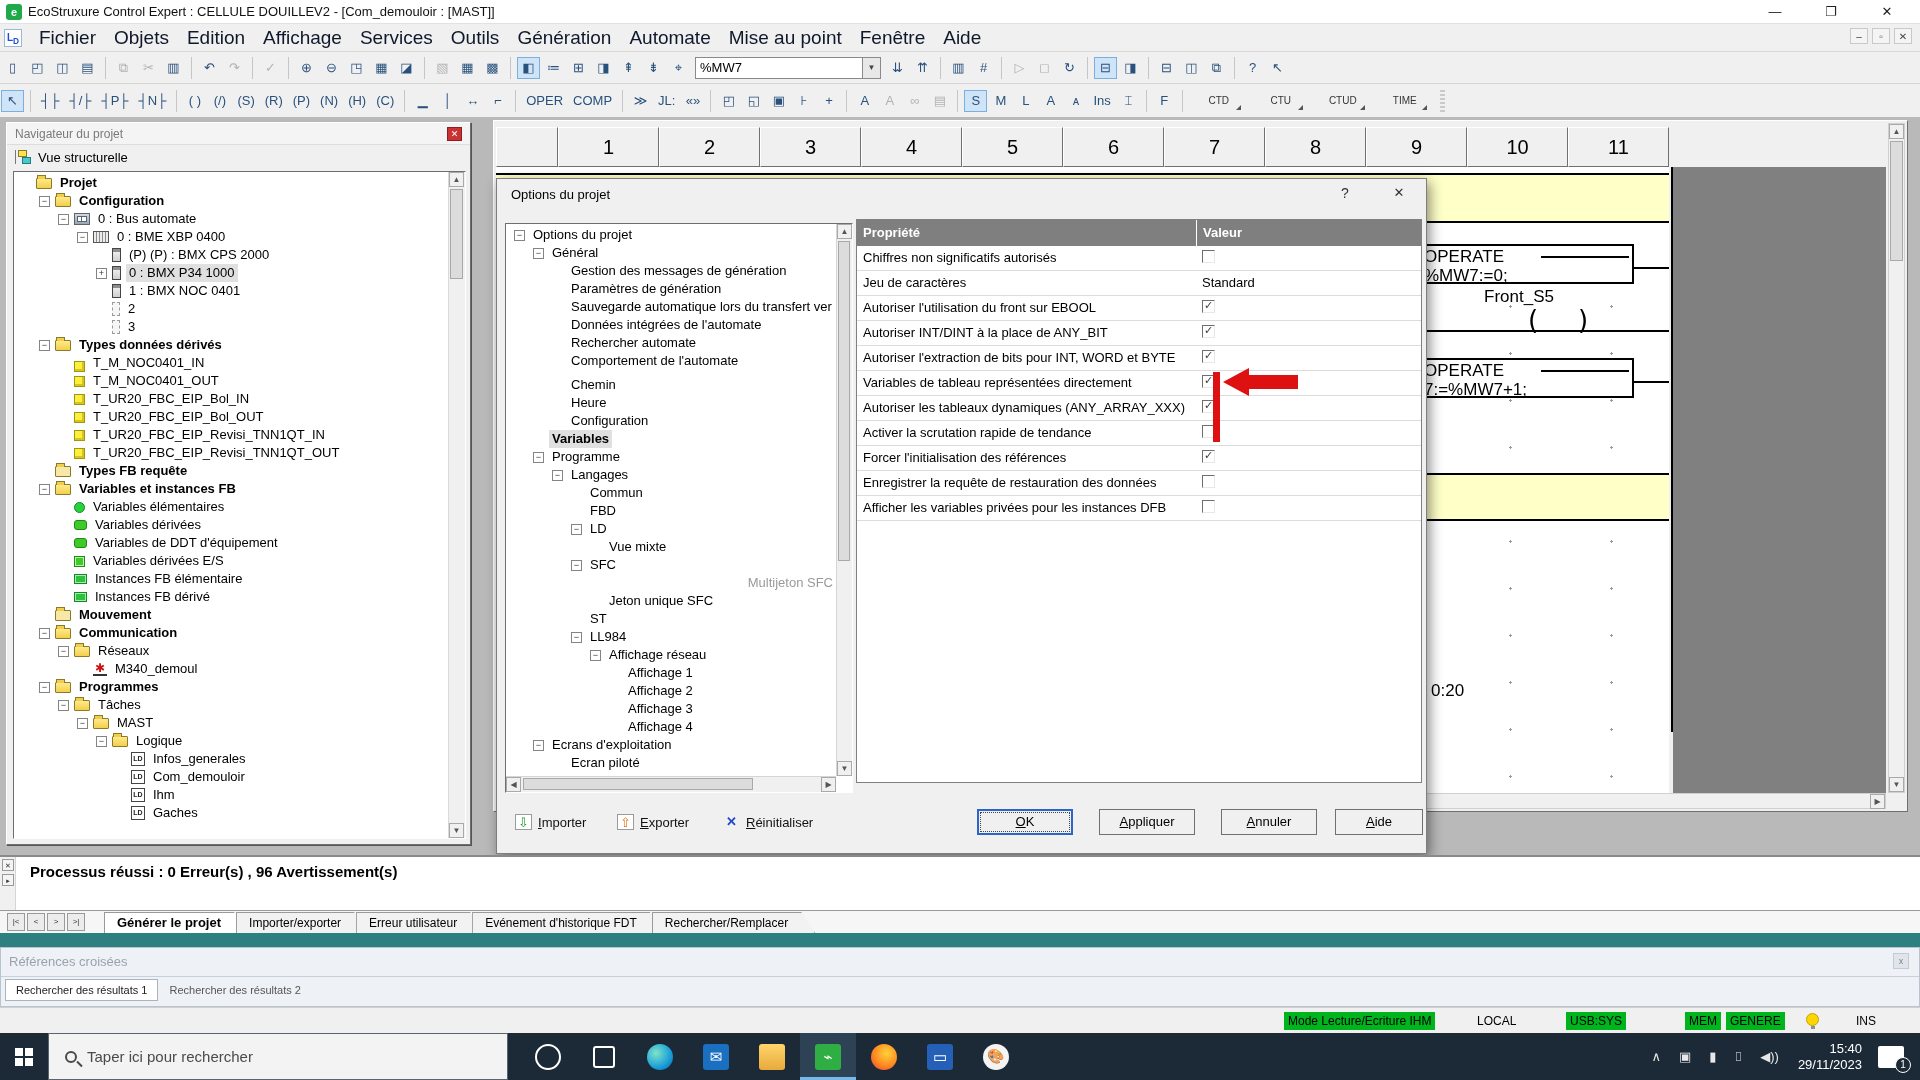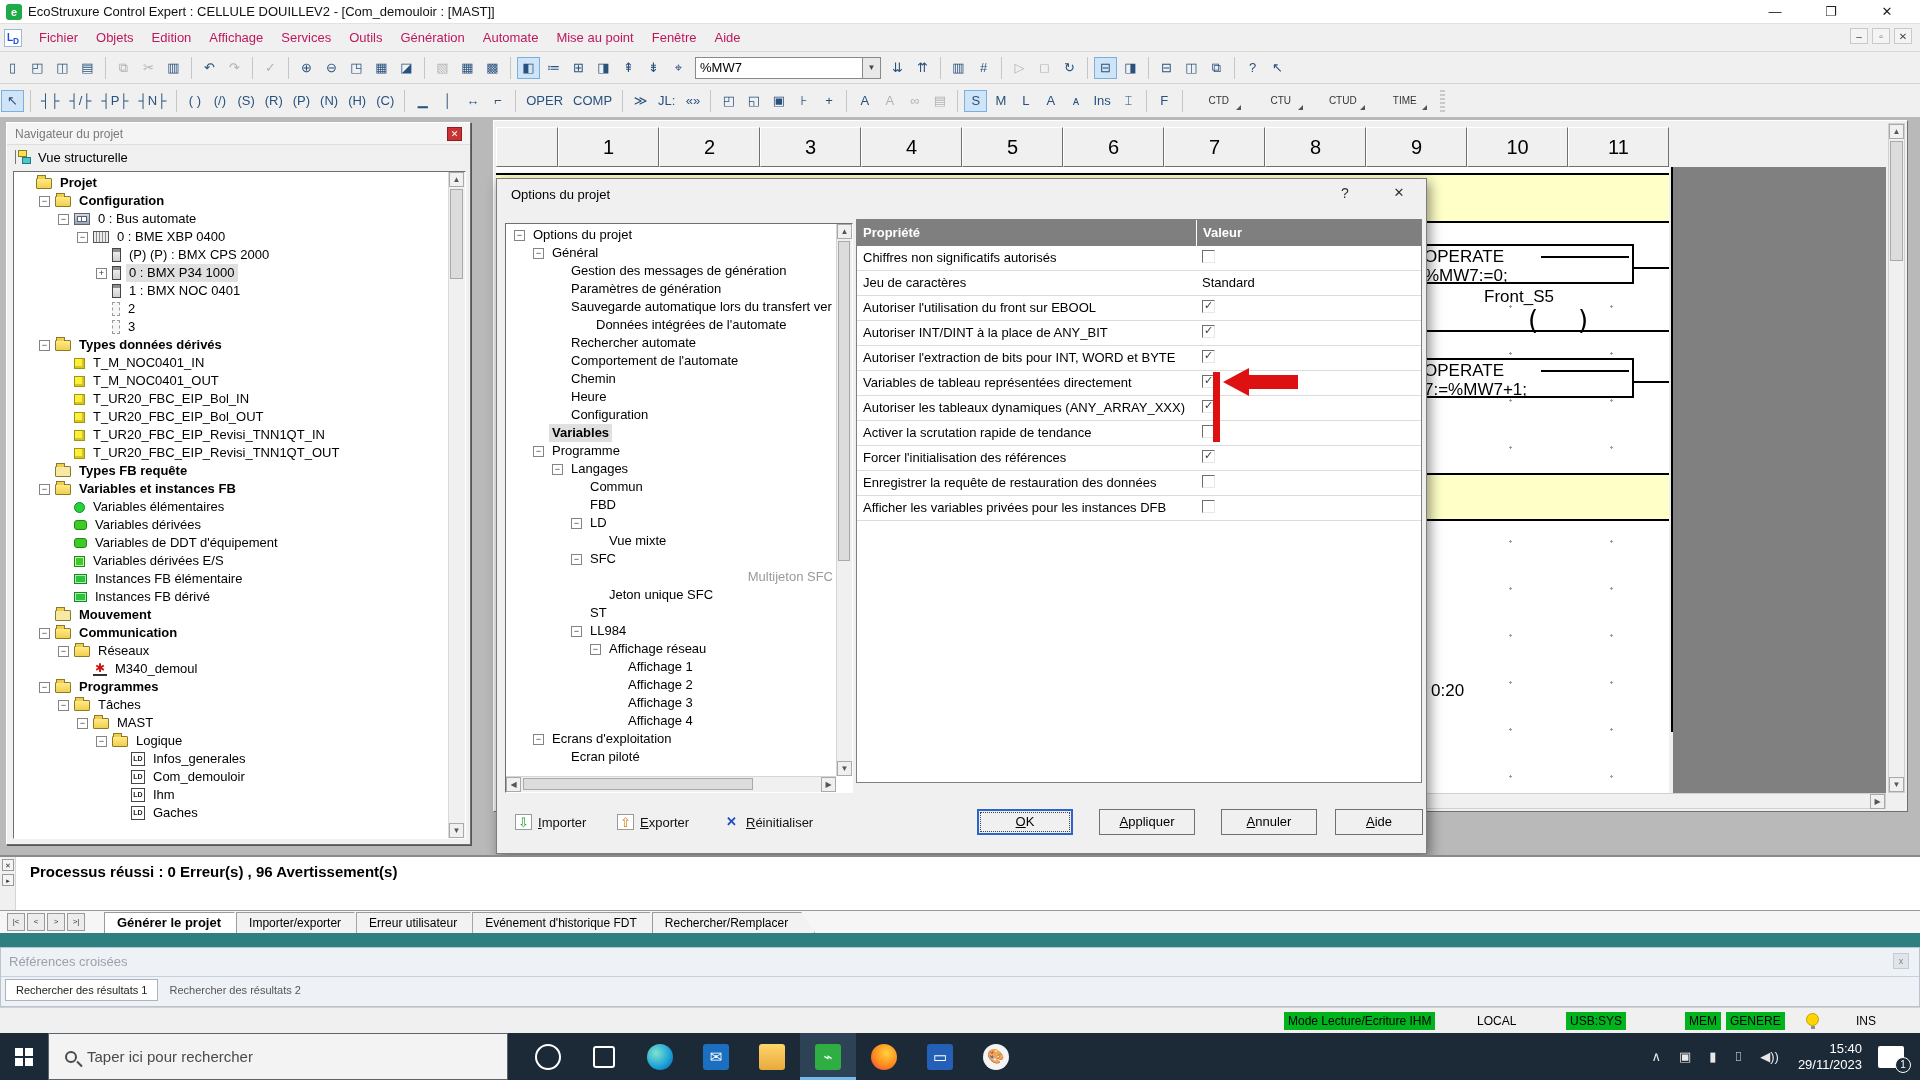--- a/index.html
+++ b/index.html
@@ -6,21 +6,21 @@
   html,body{width:1920px;height:1080px;overflow:hidden}
   body{font-family:"Liberation Sans",sans-serif;background:#bfbfbf;position:relative;font-size:13px;color:#000}
   .abs{position:absolute}
   
   #titlebar{left:0;top:0;width:1920px;height:24px;background:#fff;border-bottom:1px solid #e2e2e2;display:flex;align-items:center}
   #app-icon{width:16px;height:16px;margin:0 6px 0 6px;background:#1faa4a;border-radius:3px;color:#fff;font:bold 11px/16px "Liberation Sans";text-align:center}
   #titlebar .ttext{font-size:13px;color:#111}
   .wctl{position:absolute;top:0;width:46px;height:23px;text-align:center;line-height:23px;font-size:13px;color:#222}
   #menubar{left:0;top:24px;width:1920px;height:28px;background:#f0f0f0;border-bottom:1px solid #d8d8d8;display:flex;align-items:center}
   #ld-app-icon{width:18px;height:18px;margin:0 8px 0 4px;border:1px solid #9db7d6;background:#fff;color:#1d4ed8;font:bold 10px/16px "Liberation Sans";text-align:center}
-  .mitem{padding:0 9px;height:26px;line-height:26px;font-size:13px;color:#be185d}
+  .mitem{padding:0 9px;height:26px;line-height:26px;font-size:19px;color:#0f172a}
   .mctl{position:absolute;top:28px;width:18px;height:16px;line-height:15px;text-align:center;font-size:10px;color:#444;border:1px solid #c9c9c9;background:#f4f4f4}
   .tb{left:0;width:1920px;background:#f0f0f0;display:flex;align-items:center;border-bottom:1px solid #d4d4d4}
   #tb1{top:52px;height:32px}
   #tb2{top:84px;height:34px;border-bottom:1px solid #b9b9b9}
   .tbrow{display:flex;align-items:center}
   .tbtn{min-width:23px;height:22px;padding:0 3px;margin:0 1px;display:flex;align-items:center;justify-content:center;font-size:13px;color:#28517d;border:1px solid transparent}
   .tbtn.dis{color:#b2b2b2}
   .tbtn.hl{background:#cfe4f7;border-color:#7ab0e0}
   .sep{width:1px;height:22px;background:#c6c6c6;margin:0 5px}
   .handle{width:5px;height:22px;margin:0 4px;background:repeating-linear-gradient(180deg,#c9c9c9 0 2px,transparent 2px 4px)}
@@ -416,21 +416,21 @@
             <div class="trow" style="padding-left: 82px;">
               <span class="expsp"></span>
               <span class="ti ic-slot"></span>
               <span class="tlabel">3</span>
             </div>
             <div class="trow" style="padding-left: 25px;">
               <span class="exp">−</span>
               <span class="ti ic-folder"></span>
               <span class="tlabel b">Types données dérivés</span>
             </div>
-            <div class="trow" style="padding-left: 44px;">
+            <div class="trow" style="padding-left: 44px; align-items: flex-end;">
               <span class="expsp"></span>
               <span class="ti ic-cube"></span>
               <span class="tlabel">T_M_NOC0401_IN</span>
             </div>
             <div class="trow" style="padding-left: 44px;">
               <span class="expsp"></span>
               <span class="ti ic-cube"></span>
               <span class="tlabel">T_M_NOC0401_OUT</span>
             </div>
             <div class="trow" style="padding-left: 44px;">
@@ -582,33 +582,33 @@
               <span class="tlabel">Gestion des messages de génération</span>
             </div>
             <div class="trow" style="padding-left: 44px;">
               <span class="expsp"></span>
               <span class="tlabel">Paramètres de génération</span>
             </div>
             <div class="trow" style="padding-left: 44px;">
               <span class="expsp"></span>
               <span class="tlabel">Sauvegarde automatique lors du transfert ver</span>
             </div>
-            <div class="trow" style="padding-left: 44px; gap: 25px;">
+            <div class="trow" style="padding-left: 44px;">
               <span class="expsp"></span>
               <span class="tlabel">Données intégrées de l'automate</span>
             </div>
             <div class="trow" style="padding-left: 44px;">
               <span class="expsp"></span>
               <span class="tlabel">Rechercher automate</span>
             </div>
             <div class="trow" style="padding-left: 44px;">
               <span class="expsp"></span>
               <span class="tlabel">Comportement de l'automate</span>
             </div>
-            <div class="trow" style="padding-left: 44px;">
+            <div class="trow" style="padding-left: 44px; margin-top: 6px;">
               <span class="expsp"></span>
               <span class="tlabel">Chemin</span>
             </div>
             <div class="trow" style="padding-left: 44px;">
               <span class="expsp"></span>
               <span class="tlabel">Heure</span>
             </div>
             <div class="trow" style="padding-left: 44px;">
               <span class="expsp"></span>
               <span class="tlabel">Configuration</span>

